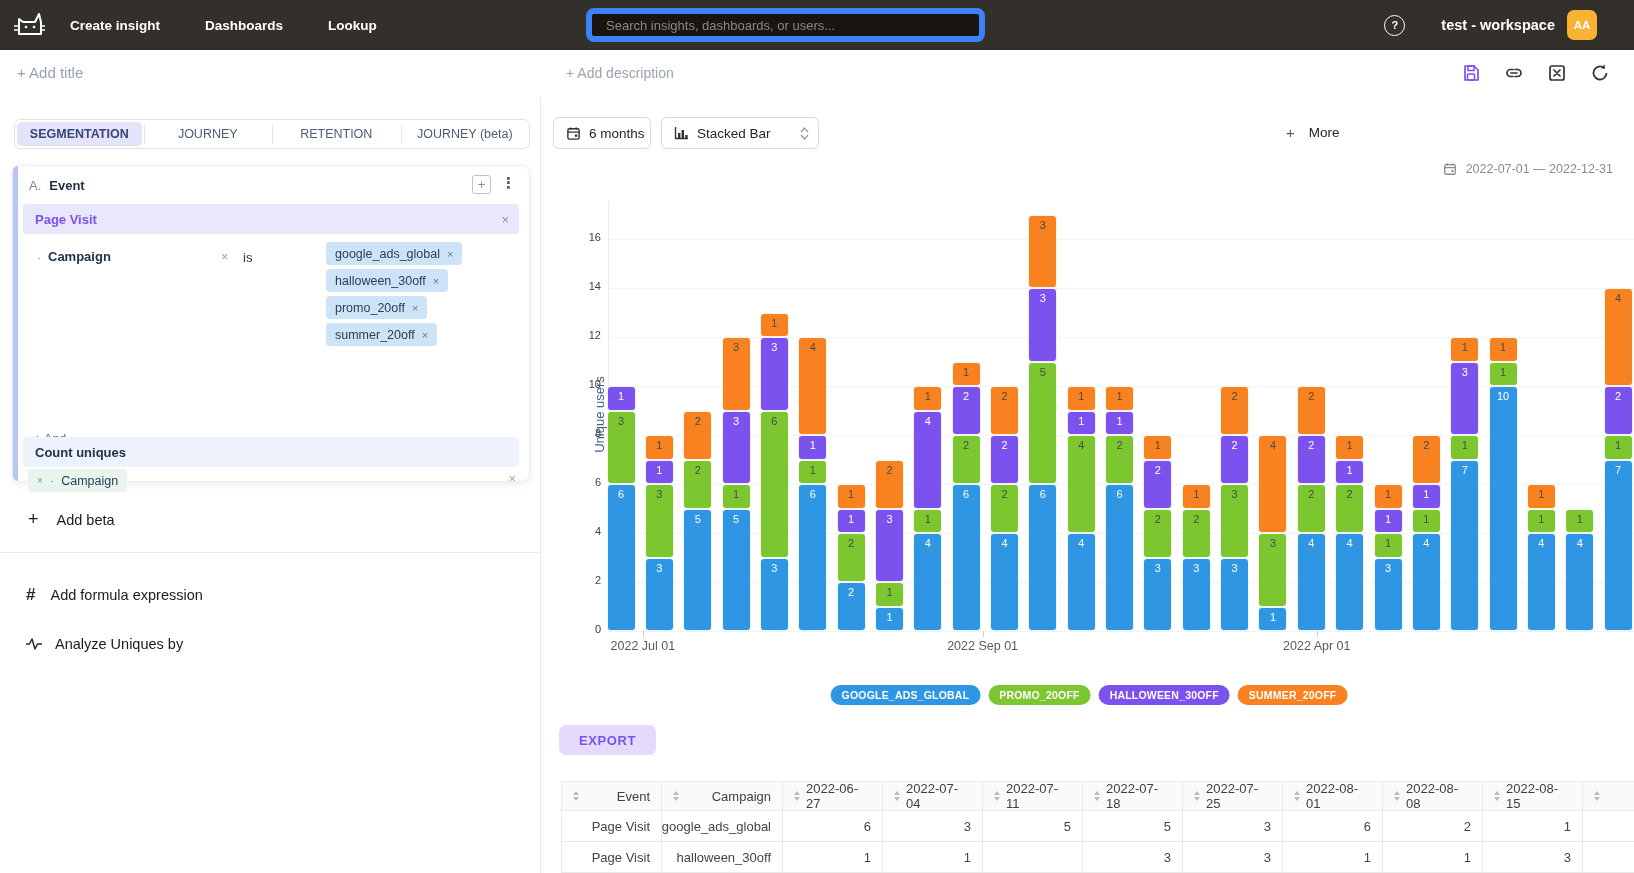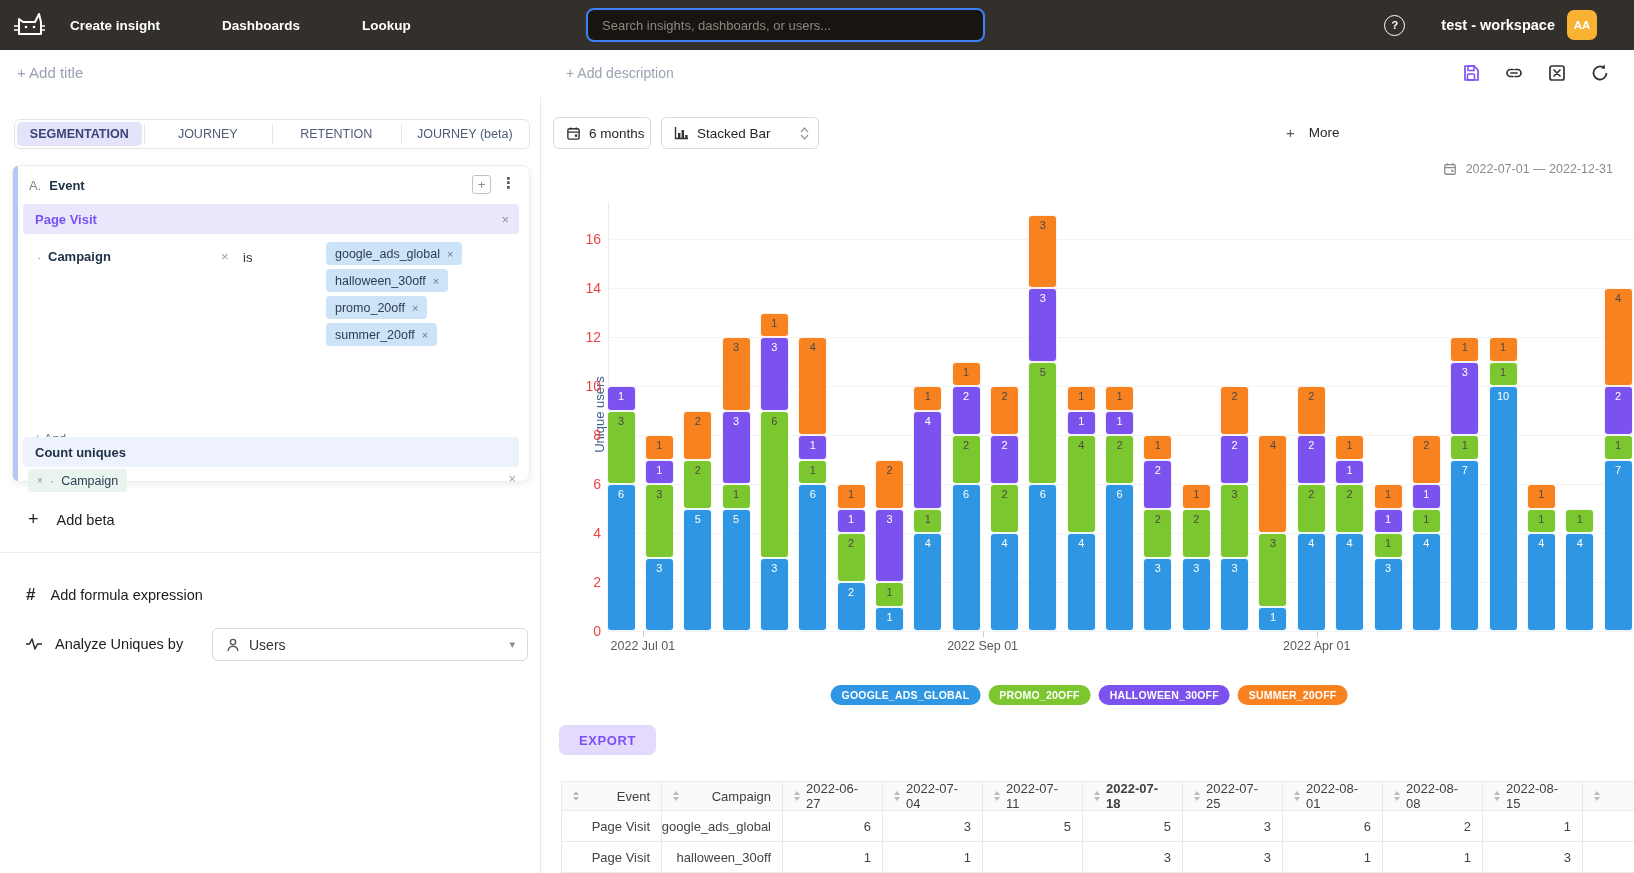--- a/index.html
+++ b/index.html
@@ -1,24 +1,24 @@
 <!DOCTYPE html>
 <html><head>
 <meta charset="utf-8">
 <style>
   html,body{margin:0;padding:0;}
   body{width:1634px;height:873px;overflow:hidden;background:#fff;
        font-family:"Liberation Sans","DejaVu Sans",sans-serif;position:relative;}
   
   .topnav{position:absolute;left:0;top:0;width:1634px;height:50px;background:#33302C;display:flex;align-items:center;}
   .logo{position:absolute;left:12px;top:10px;width:34px;height:30px;cursor:pointer;}
-  .navlinks{position:absolute;left:70px;top:0;height:50px;display:flex;align-items:center;gap:62px;}
+  .navlinks{position:absolute;left:70px;top:0;height:50px;display:flex;align-items:center;gap:45px;}
   .navlink{color:#fff;font-size:13.5px;font-weight:700;cursor:pointer;white-space:nowrap;}
   .search{position:absolute;left:586px;top:8px;width:399px;height:34px;box-sizing:border-box;
-          background:#18140F;border:2px solid #3b82f6;border-radius:8px;color:#E6E2DD;
+          background:#18140F;border:6px solid #3b82f6;border-radius:8px;color:#E6E2DD;
           font-size:13px;padding:0 14px;outline:none;font-family:inherit;}
   .search::placeholder{color:#8D8781;}
   .navright{position:absolute;right:0;top:0;height:50px;display:flex;align-items:center;padding-right:37px;}
   .help{width:19px;height:19px;border:1.6px solid #fff;border-radius:50%;color:#fff;font-size:11px;font-weight:700;
         display:flex;align-items:center;justify-content:center;margin-left:33px;cursor:pointer;}
   .workspace{color:#fff;font-size:14.5px;font-weight:700;margin-left:36px;cursor:pointer;white-space:nowrap;}
   .avatar{width:30px;height:30px;border-radius:7px;background:#F9B234;color:#fff;font-size:11.5px;font-weight:700;
           display:flex;align-items:center;justify-content:center;margin-left:12px;cursor:pointer;}
   
   .subheader{position:absolute;left:0;top:50px;width:1634px;height:47px;background:#fff;border-bottom:1px solid #F1F1F1;}
@@ -87,21 +87,21 @@
         display:flex;align-items:center;font-size:13.5px;color:#262626;cursor:pointer;position:relative;}
   .tbtn .lab{margin-left:8px;white-space:nowrap;}
   .tbtn .ic{margin-left:12px;display:flex;}
   .tbtn .dcar{position:absolute;right:9px;display:flex;flex-direction:column;gap:1px;}
   .more-btn{position:absolute;left:745px;top:27px;display:flex;align-items:center;gap:14px;font-size:13.5px;color:#262626;cursor:pointer;}
   .more-btn .pl{color:#595959;font-size:15px;}
   .daterange{position:absolute;right:21px;top:65px;display:flex;align-items:center;gap:9px;color:#8C8C8C;font-size:12.5px;}
   
   .ylab{position:absolute;left:-2px;top:310px;transform:rotate(-90deg);transform-origin:center;width:120px;
         text-align:center;color:#41618B;font-size:13px;}
-  .ytick{position:absolute;width:44px;text-align:right;color:#ef4444;font-size:14px;}
+  .ytick{position:absolute;width:44px;text-align:right;color:#404040;font-size:11px;}
   .gline{position:absolute;height:1px;background:#F1F3F6;}
   .vaxis{position:absolute;width:1px;background:#E6EAF2;}
   .seg{position:absolute;box-sizing:border-box;border:1px solid rgba(255,255,255,.9);border-radius:4px;}
   .seg .bl{position:absolute;left:0;right:0;top:3px;text-align:center;font-size:11px;}
   .xtickmark{position:absolute;width:1px;height:6px;background:#CCC;}
   .xticklab{position:absolute;width:110px;text-align:center;color:#5A5A5A;font-size:12.5px;}
   .legend{position:absolute;left:548px;top:588px;transform:translateX(-50%);display:flex;gap:8px;}
   .lpill{height:20px;border-radius:10px;display:flex;align-items:center;padding:0 11px;color:#fff;
          font-size:10.5px;font-weight:700;letter-spacing:.2px;cursor:pointer;white-space:nowrap;}
   .export{position:absolute;left:18px;top:628px;width:97px;height:30px;background:#E4DAFB;border-radius:7px;border:none;
@@ -243,28 +243,20 @@
     <span class="hash">#</span>
     <span class="tx">Add formula expression</span>
   </div>
 
   <div class="analyze-lbl">
     <svg width="18" height="16" viewBox="0 0 18 16">
         <path d="M1 8 H4.5 L7 3 L10 13 L12.5 8 H17" fill="none" stroke="#2b2b2b" stroke-width="1.5" stroke-linejoin="round"></path>
       </svg>
     <span class="tx">Analyze Uniques by</span>
   </div>
-  <div class="users-select">
-    <svg class="person" width="16" height="16" viewBox="0 0 16 16">
-        <circle cx="8" cy="5" r="2.6" fill="none" stroke="#555" stroke-width="1.4"></circle>
-        <path d="M3.2 14 a4.8 4.8 0 0 1 9.6 0" fill="none" stroke="#555" stroke-width="1.4"></path>
-      </svg>
-    <span class="utx">Users</span>
-    <span class="carr">▾</span>
-  </div>
 </aside>
 <div class="vdivider"></div>
 
 <main class="right">
   <div class="toolbar">
     <div class="tbtn" style="width:98px;">
       <span class="ic">
         <svg width="15" height="15" viewBox="0 0 16 16">
             <rect x="2" y="3" width="12" height="11" rx="1.5" fill="none" stroke="#333" stroke-width="1.5"></rect>
             <path d="M5 1.5 V4 M11 1.5 V4 M2 6.5 H14" stroke="#333" stroke-width="1.5"></path>
@@ -675,21 +667,21 @@
           </span>
           <span>2022-07-04</span>
         </div>
         <div class="tcell" style="width: 100px; height: 29px;">
           <span class="sort">
             <i class="up"></i>
             <i class="dn"></i>
           </span>
           <span>2022-07-11</span>
         </div>
-        <div class="tcell" style="width: 100px; height: 29px; font-weight: bold;">
+        <div class="tcell" style="width: 100px; height: 29px;">
           <span class="sort">
             <i class="up"></i>
             <i class="dn"></i>
           </span>
           <span>2022-07-18</span>
         </div>
         <div class="tcell" style="width: 100px; height: 29px;">
           <span class="sort">
             <i class="up"></i>
             <i class="dn"></i>

